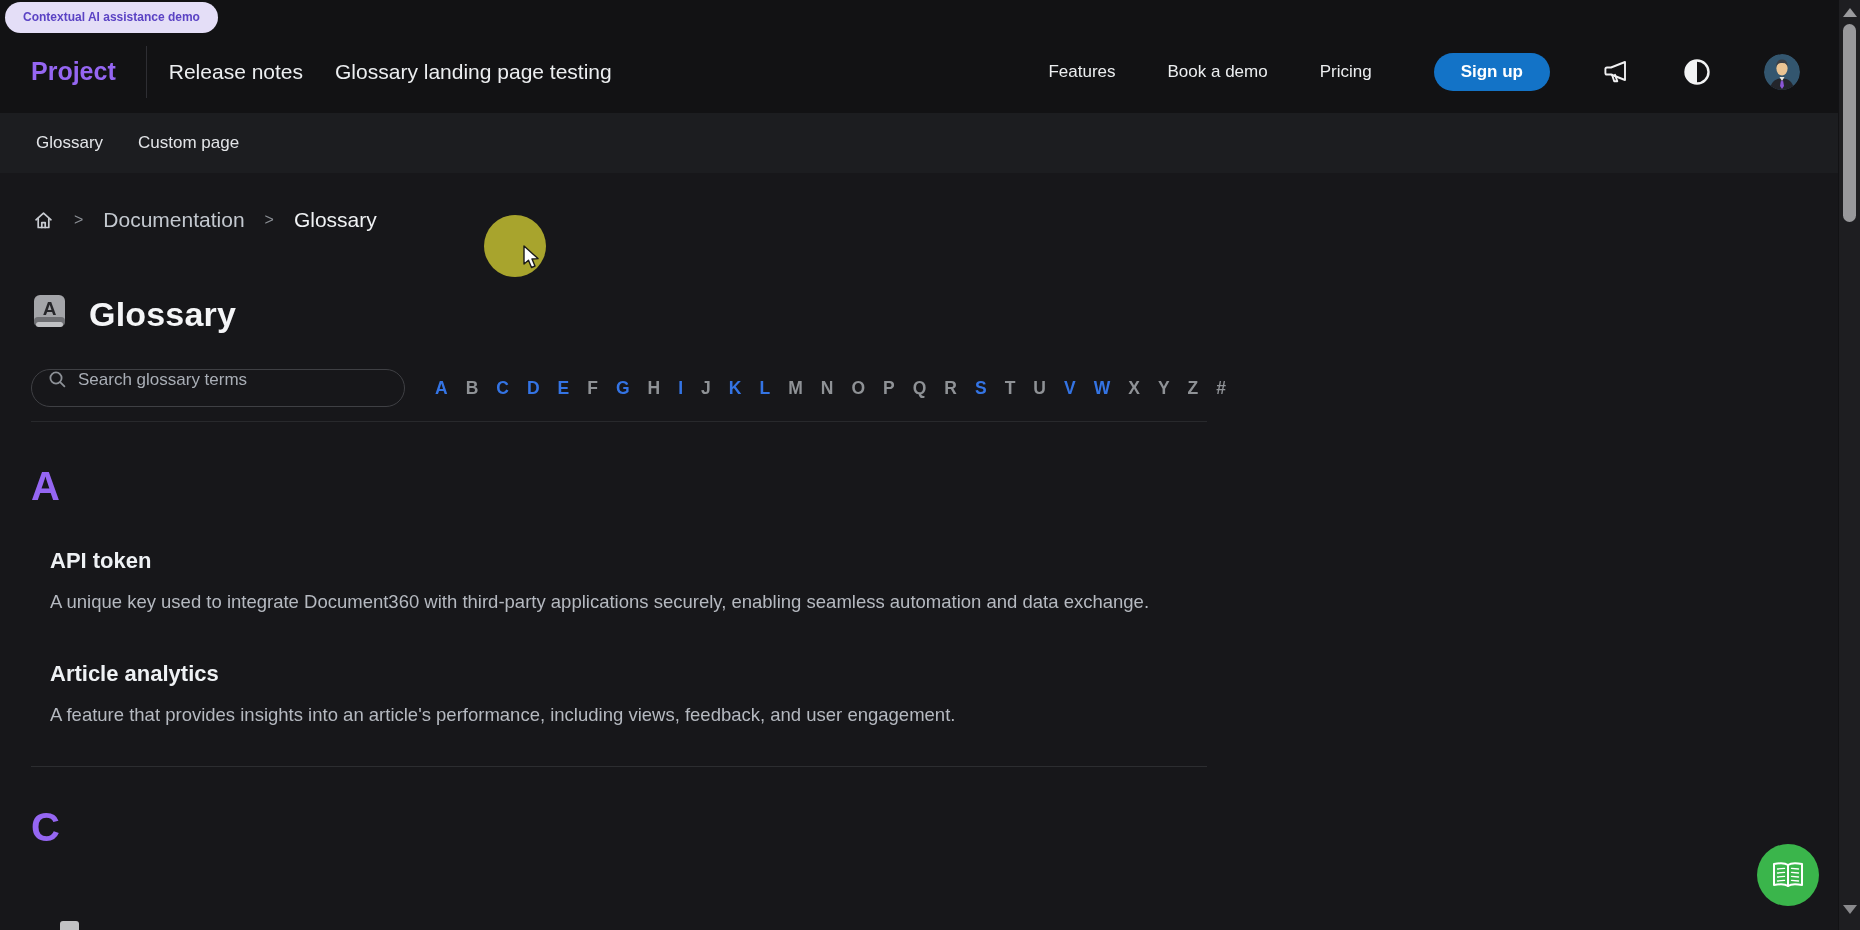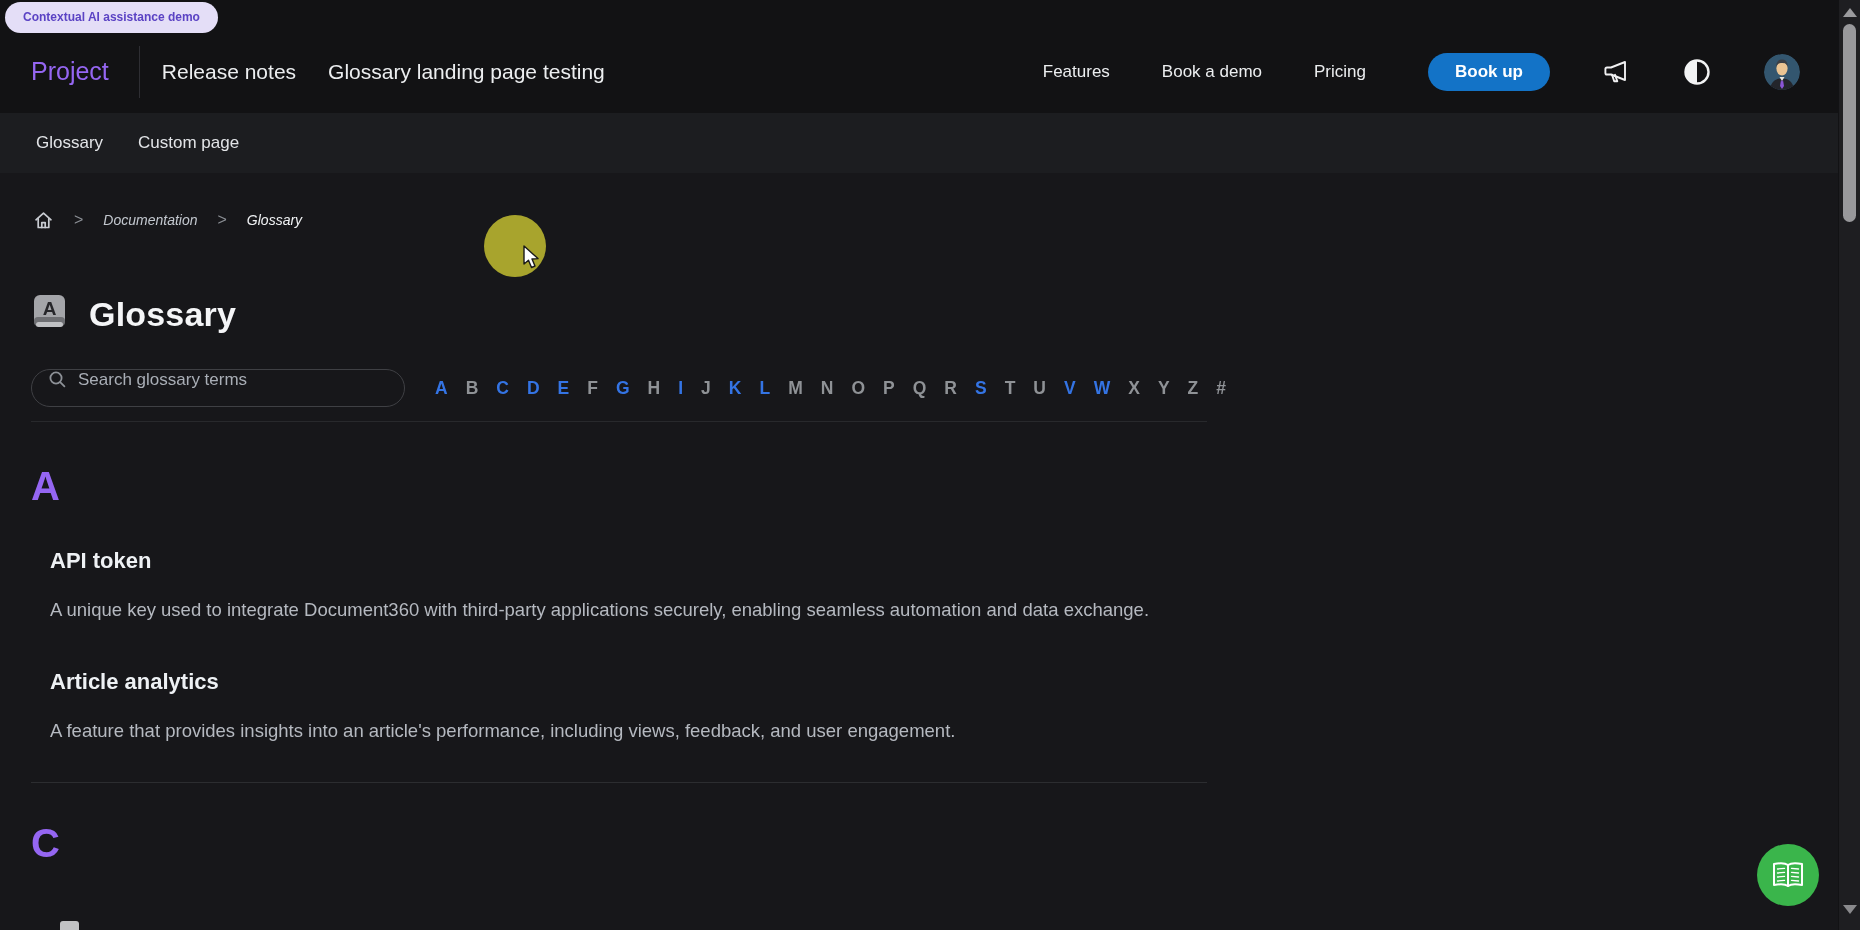--- a/index.html
+++ b/index.html
@@ -20,21 +20,21 @@
   }
 
   
   .header {
     position:absolute; top:0; left:0; width:1838px; height:113px;
     background:#121214;
     display:flex; align-items:center; justify-content:space-between;
     padding:30px 38px 0 31px;
   }
   .header-left { display:flex; align-items:center; }
-  .logo { font-size:25px; font-weight:400; color:var(--accent-purple,#9566f2); cursor:pointer; }
+  .logo { font-size:25px; font-weight:700; color:var(--accent-purple,#9566f2); cursor:pointer; }
   .v-divider { width:1px; height:52px; background:#2e2e33; margin:0 22px 0 30px; }
   .main-nav { display:flex; align-items:center; gap:32px; }
   .main-nav span { font-size:21px; color:#eceef0; cursor:pointer; white-space:nowrap; }
   .header-right { display:flex; align-items:center; gap:52px; }
   .header-right .hlink { font-size:17px; font-weight:500; color:#eceef0; cursor:pointer; white-space:nowrap; }
   .signup-btn {
     height:38px; padding:0 27px; border:none; border-radius:19px;
     background:var(--signup-blue,#1373c7); color:#fff;
     font-family:inherit; font-size:17px; font-weight:700; cursor:pointer;
     margin-left:10px;
@@ -47,21 +47,21 @@
     position:absolute; top:113px; left:0; width:1838px; height:60px;
     background:#1c1d20; display:flex; align-items:center; gap:35px;
     padding-left:36px;
   }
   .subnav span { font-size:17px; font-weight:500; color:#e2e4e7; cursor:pointer; }
 
   
   .main { position:absolute; top:173px; left:0; width:1838px; }
 
   .breadcrumb { margin:36px 0 0 33px; display:flex; align-items:center; gap:20px; height:22px; }
-  .breadcrumb .crumb { font-size:14px; color:#c3c8cf; cursor:pointer;font-style:italic; }
+  .breadcrumb .crumb { font-size:21px; color:#c3c8cf; cursor:pointer; }
   .breadcrumb .crumb.current { color:#f0f2f4; font-weight:500; cursor:default; }
   .breadcrumb .chev { font-size:16px; color:#8b8f95; }
 
   .title-row { margin:62px 0 0 31px; display:flex; align-items:center; gap:22px; }
   .page-title { font-size:34px; font-weight:700; color:#f4f5f7; letter-spacing:.2px; }
 
   .search-row { margin:34px 0 0 31px; display:flex; align-items:center; }
   .search-box {
     width:374px; height:38px; border:1px solid #3f4044; border-radius:19px;
     display:flex; align-items:flex-start; padding:0 14px 0 16px; background:transparent;
@@ -79,21 +79,21 @@
   .hairline { margin:14px 0 0 31px; width:1176px; height:1px; background:#28292c; }
 
   .g-section { margin-left:31px; }
   .section-letter { font-size:40px; font-weight:700; color:var(--accent-purple,#9566f2); line-height:1; }
   .sec-a { margin-top:44px; }
   .sec-c { margin-top:40px; }
   .term { margin-left:19px; }
   .term-name { font-size:22px; font-weight:700; color:#eef1f4; }
   .term-1 .term-name { margin-top:42px; }
   .term-2 .term-name { margin-top:44px; }
-  .term-desc { margin-top:20px; font-size:18.5px; line-height:31px; color:#b5b9c0; max-width:1150px; }
+  .term-desc { margin-top:12px; font-size:18.5px; line-height:31px; color:#b5b9c0; max-width:1150px; }
   .section-divider { margin:36px 0 0 31px; width:1176px; height:1px; background:#2c2d30; }
 
   .partial-term { position:absolute; left:60px; top:921px; width:19px; height:9px;
     background:#dfe1e3; border-radius:3px 3px 0 0; opacity:.85; }
 
   
   .cursor-spot {
     position:absolute; left:484px; top:215px; width:62px; height:62px;
     border-radius:50%; background:var(--cursor-highlight,#a8a42d); z-index:40;
   }
@@ -126,21 +126,21 @@
     <span class="v-divider"></span>
     <nav class="main-nav">
       <span>Release notes</span>
       <span>Glossary landing page testing</span>
     </nav>
   </div>
   <div class="header-right">
     <span class="hlink">Features</span>
     <span class="hlink">Book a demo</span>
     <span class="hlink">Pricing</span>
-    <button class="signup-btn">Book up</button>
+    <button class="signup-btn">Sign up</button>
     <button class="icon-btn">
       <svg width="28" height="28" viewBox="0 0 28 28" fill="none" stroke="#f0f0f2" stroke-width="1.9" stroke-linejoin="round" stroke-linecap="round">
         <path d="M23 4 L9 9.5 H5 a1.6 1.6 0 0 0 -1.6 1.6 v3.8 a1.6 1.6 0 0 0 1.6 1.6 h4 l14 5.5 Z"></path>
         <path d="M10 16.8 l2.2 6.4 h3.1 l-2.3-6.4"></path>
       </svg>
     </button>
     <button class="icon-btn">
       <svg width="30" height="30" viewBox="0 0 30 30">
         <circle cx="15" cy="15" r="11.5" fill="none" stroke="#f2f3f4" stroke-width="2.4"></circle>
         <path d="M15 3.5 a11.5 11.5 0 0 0 0 23 Z" fill="#f2f3f4"></path>

